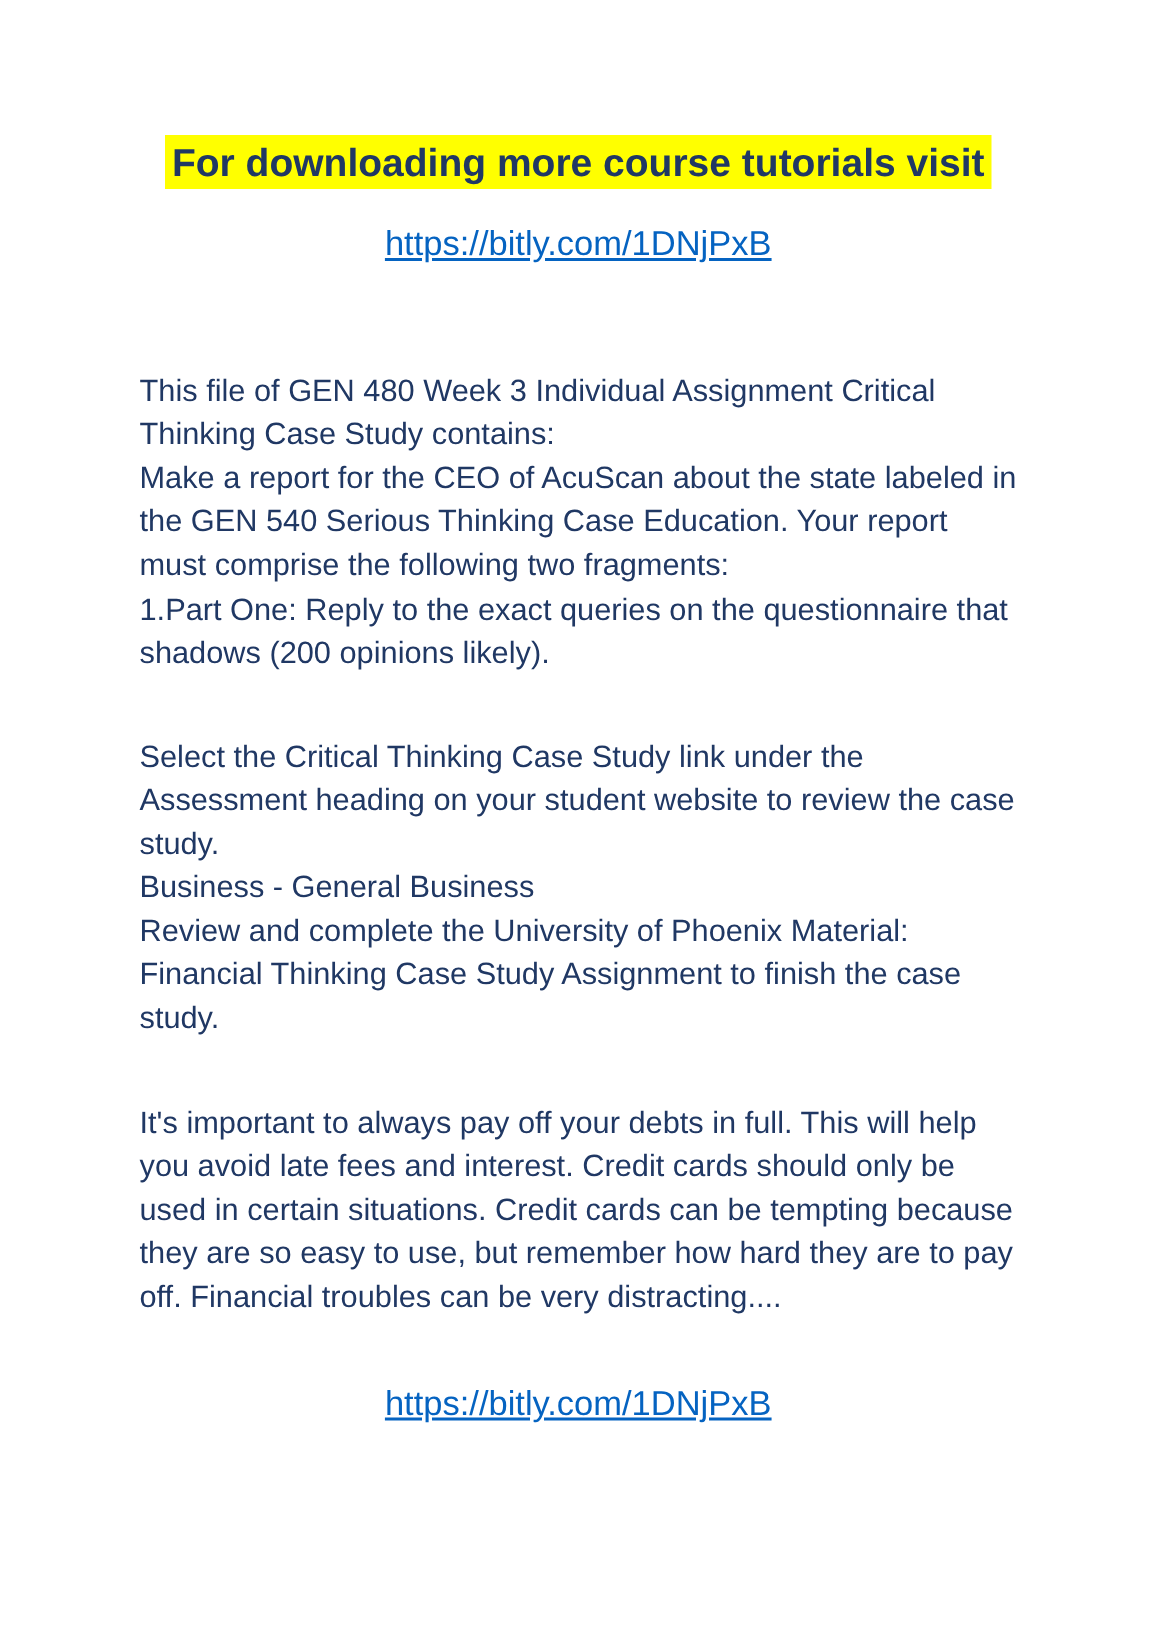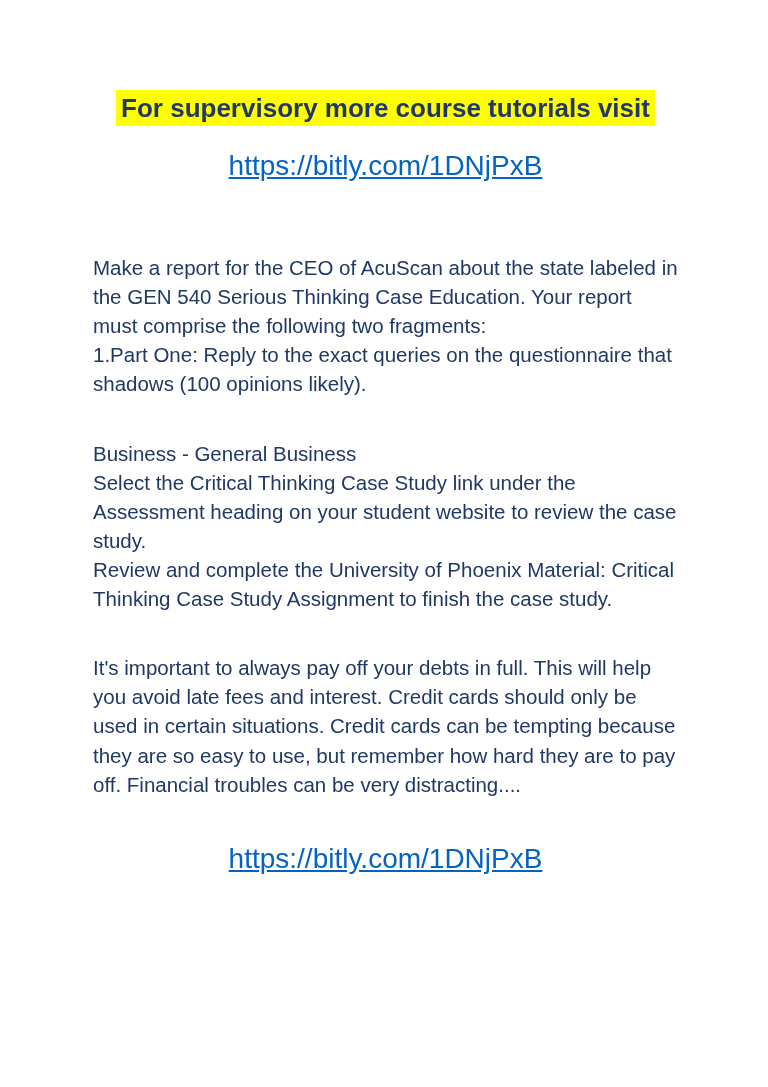--- a/index.html
+++ b/index.html
@@ -26,21 +26,21 @@
     display: inline;
     background: #ffff00;
     color: #203864;
     font-weight: bold;
     font-size: 26px;
     line-height: 1.3;
     padding: 3px 5px;
   }
   .link-line {
     text-align: center;
-    font-size: 28px;
+    font-size: 23px;
     line-height: 1.4;
     margin-bottom: 12px;
   }
   .link-line a {
     color: #0563c1;
     text-decoration: underline;
     cursor: pointer;
   }
   .body-text {
     margin-top: 68px;
@@ -57,38 +57,39 @@
     margin-top: 10px;
     margin-bottom: 0;
   }
 </style>
 </head>
 <body>
 
 <div class="page">
 
   <div class="title-line">
-    <span class="highlight">For supervisory more course tutorials visit</span>
+    <span class="highlight">For downloading more course tutorials visit</span>
   </div>
 
   <div class="link-line">
     <a href="#">https://bitly.com/1DNjPxB</a>
   </div>
 
   <div class="body-text">
 
     <div class="section">
+      <div class="line">This file of GEN 480 Week 3 Individual Assignment Critical Thinking Case Study contains:</div>
       <div class="line">Make a report for the CEO of AcuScan about the state labeled in the GEN 540 Serious Thinking Case Education. Your report must comprise the following two fragments:</div>
-      <div class="line">1.Part One: Reply to the exact queries on the questionnaire that shadows (100 opinions likely).</div>
+      <div class="line">1.Part One: Reply to the exact queries on the questionnaire that shadows (200 opinions likely).</div>
     </div>
 
     <div class="section">
+      <div class="line">Select the Critical Thinking Case Study link under the Assessment heading on your student website to review the case study.</div>
       <div class="line">Business - General Business</div>
-      <div class="line">Select the Critical Thinking Case Study link under the Assessment heading on your student website to review the case study.</div>
-      <div class="line">Review and complete the University of Phoenix Material: Critical Thinking Case Study Assignment to finish the case study.</div>
+      <div class="line">Review and complete the University of Phoenix Material: Financial Thinking Case Study Assignment to finish the case study.</div>
     </div>
 
     <div class="section">
       <div class="line">It's important to always pay off your debts in full. This will help you avoid late fees and interest. Credit cards should only be used in certain situations. Credit cards can be tempting because they are so easy to use, but remember how hard they are to pay off. Financial troubles can be very distracting....</div>
     </div>
 
   </div>
 
   <div class="link-line footer-link">
     <a href="#">https://bitly.com/1DNjPxB</a>

